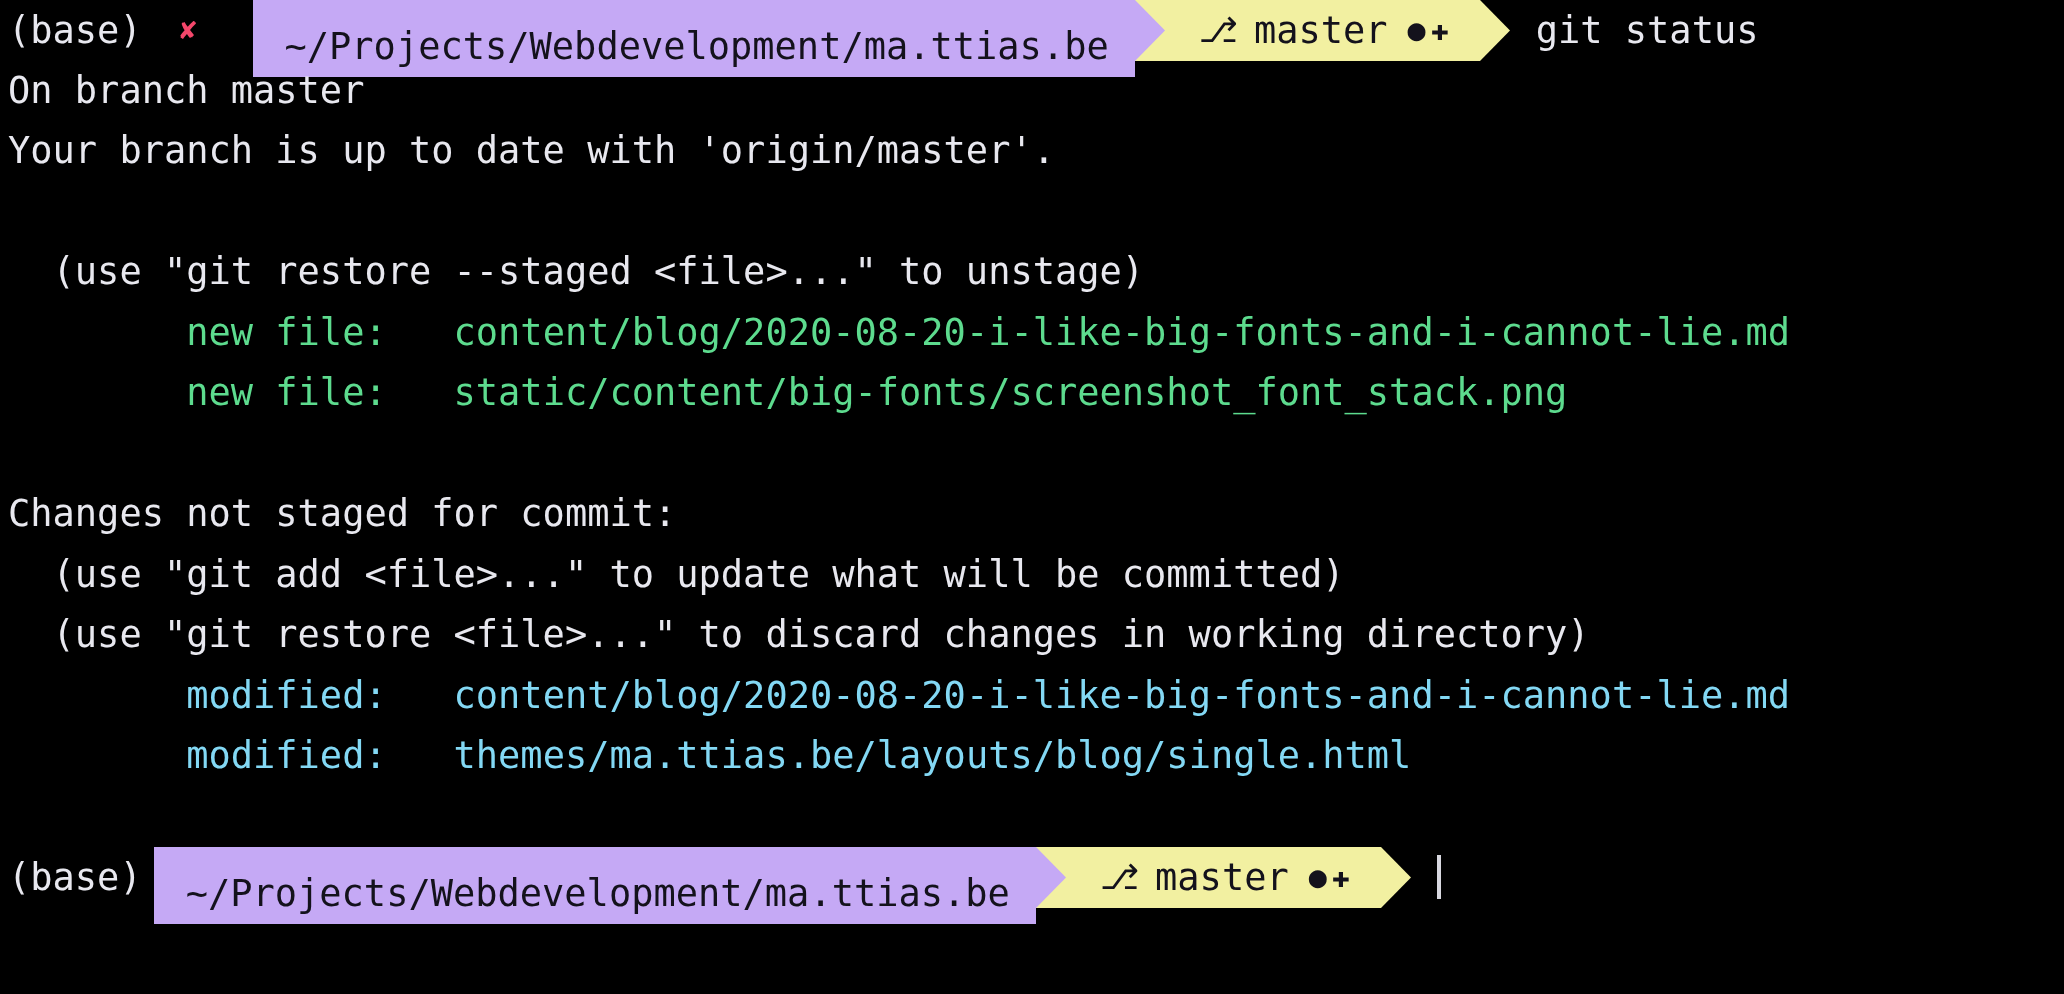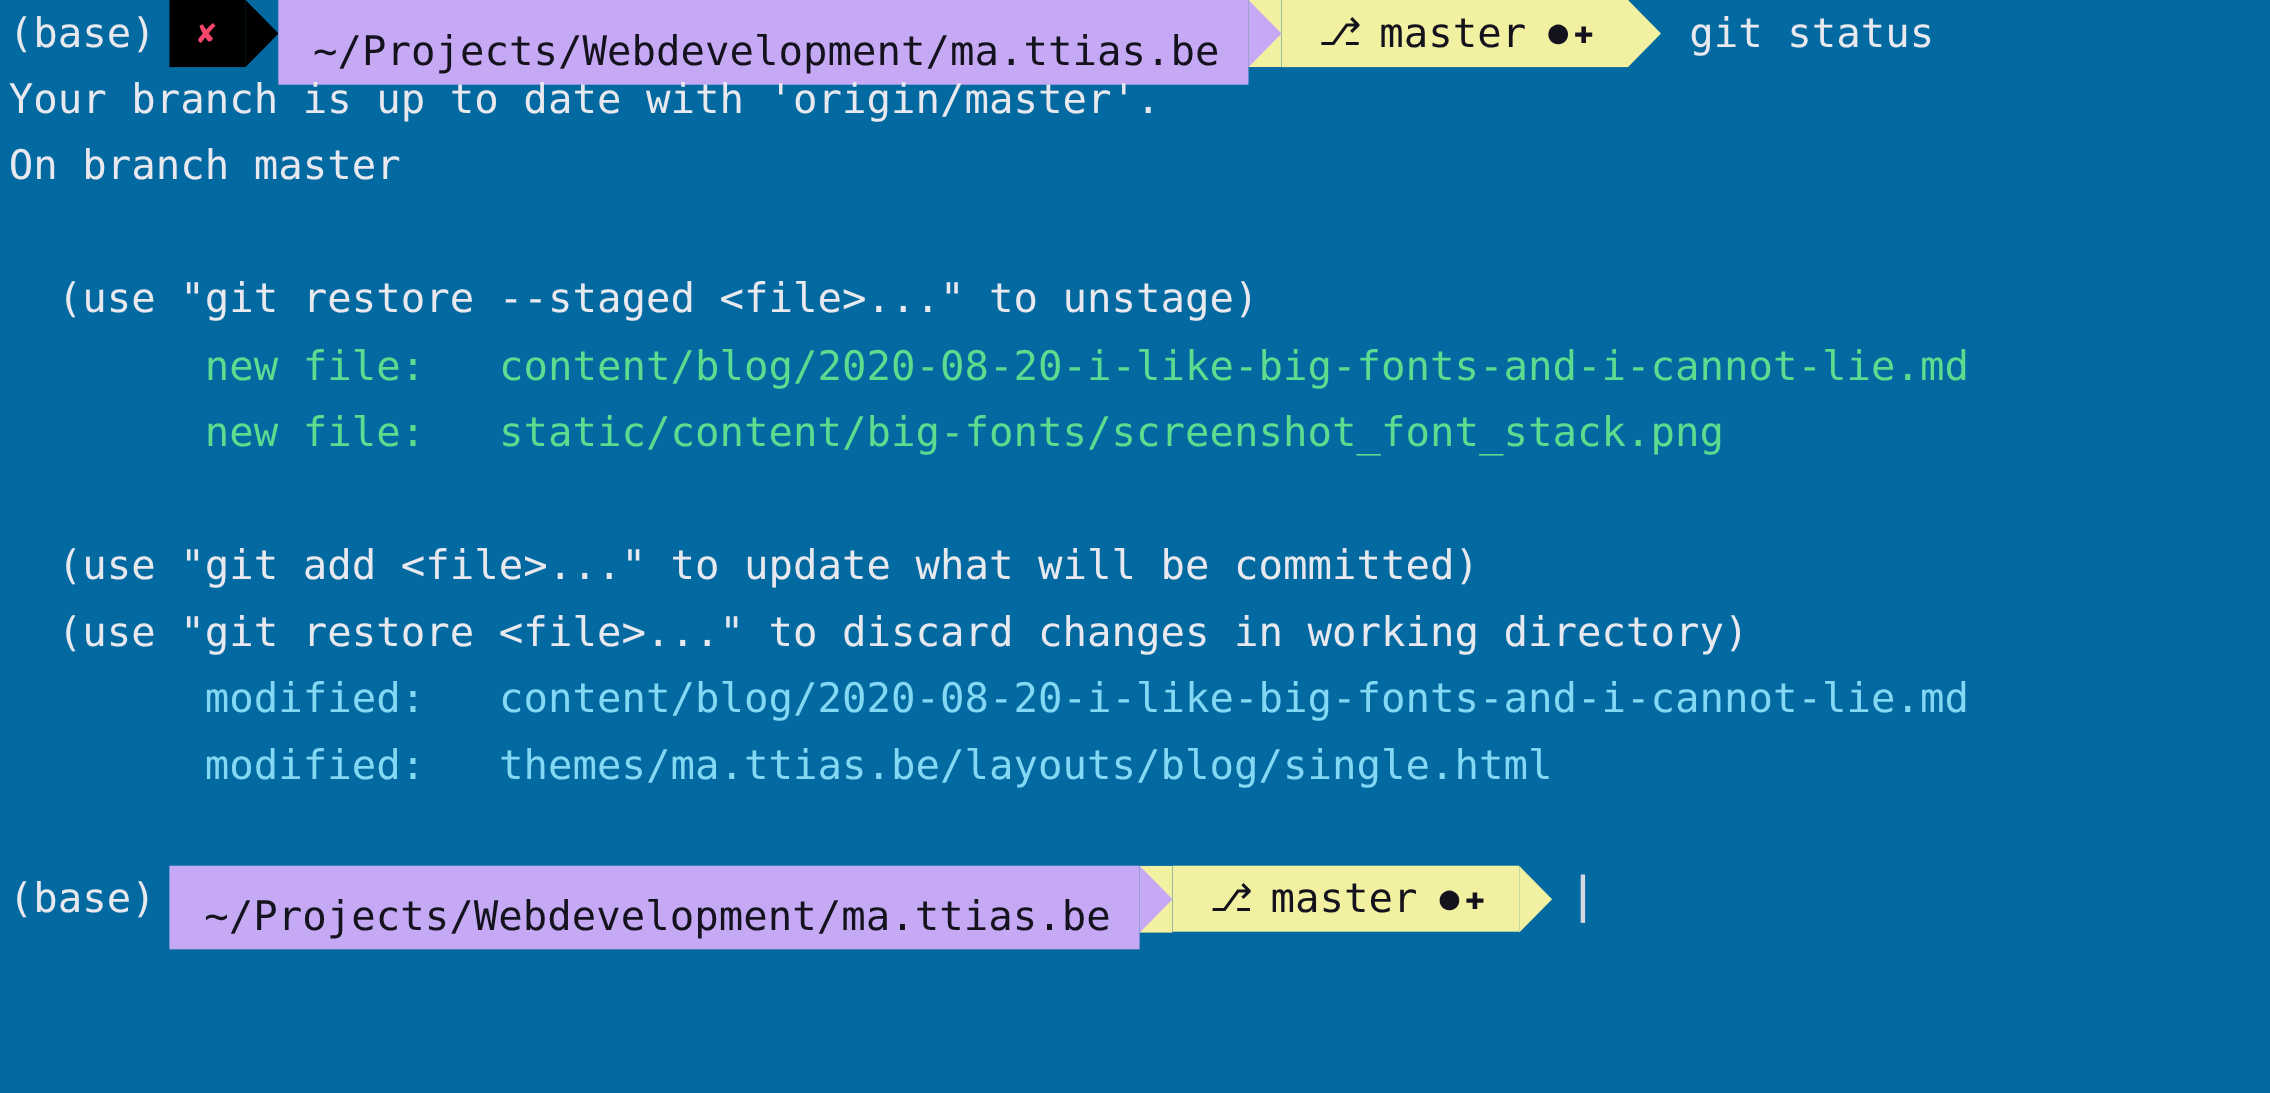--- a/index.html
+++ b/index.html
@@ -9,21 +9,21 @@
   }
   body {
     width: 2064px;
     height: 994px;
     overflow: hidden;
     font-family: "DejaVu Sans Mono", "Liberation Mono", monospace;
   }
   .terminal {
     width: 2064px;
     height: 994px;
-    background: #0369a1;
+    background: #000000;
     box-sizing: border-box;
     padding: 0;
     position: relative;
   }
   .line {
     height: 60.5px;
     line-height: 60.5px;
     white-space: pre;
     font-size: 37px;
     letter-spacing: 0px;
@@ -147,25 +147,25 @@
     <span class="arrow">
       <svg width="30" height="61" viewBox="0 0 30 61">
           <polygon points="0,0 30,30.5 0,61" fill="#f2f0a1"></polygon>
         </svg>
     </span>
 
     <span class="seg seg-cmd">git status</span>
   </div>
 
   <div class="line">
+    <span class="txt pad-left c-white">On branch master</span>
+  </div>
+
+  <div class="line">
     <span class="txt pad-left c-white">Your branch is up to date with 'origin/master'.</span>
-  </div>
-
-  <div class="line">
-    <span class="txt pad-left c-white">On branch master</span>
   </div>
 
   <div class="line blank">
     <span class="txt pad-left">&nbsp;</span>
   </div>
 
 
   <div class="line">
     <span class="txt pad-left c-white">  (use "git restore --staged &lt;file&gt;..." to unstage)</span>
   </div>
@@ -181,20 +181,23 @@
     <span class="txt pad-left">        </span>
     <span class="txt c-green">new file:</span>
     <span class="txt c-green">   </span>
     <span class="txt c-green">static/content/big-fonts/screenshot_font_stack.png</span>
   </div>
 
   <div class="line blank">
     <span class="txt pad-left">&nbsp;</span>
   </div>
 
+  <div class="line">
+    <span class="txt pad-left c-white">Changes not staged for commit:</span>
+  </div>
 
   <div class="line">
     <span class="txt pad-left c-white">  (use "git add &lt;file&gt;..." to update what will be committed)</span>
   </div>
 
   <div class="line">
     <span class="txt pad-left c-white">  (use "git restore &lt;file&gt;..." to discard changes in working directory)</span>
   </div>
 
   <div class="line">

